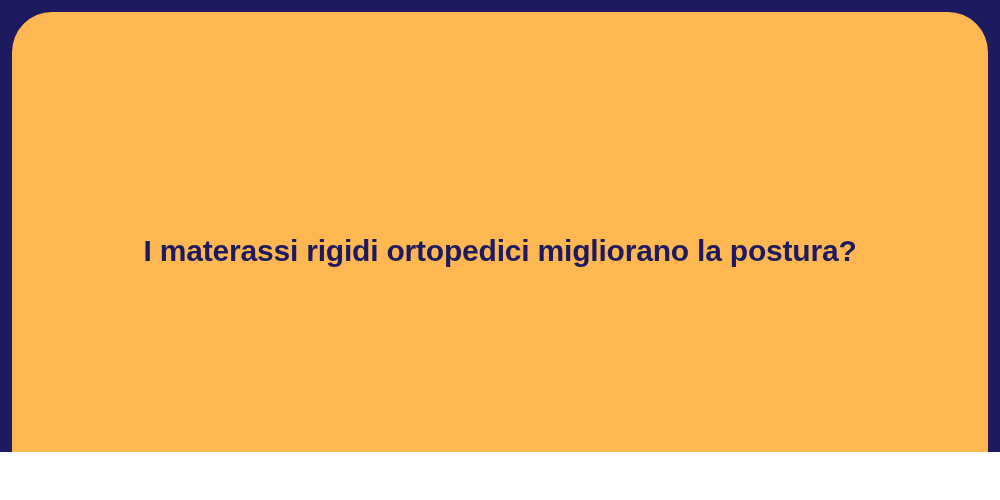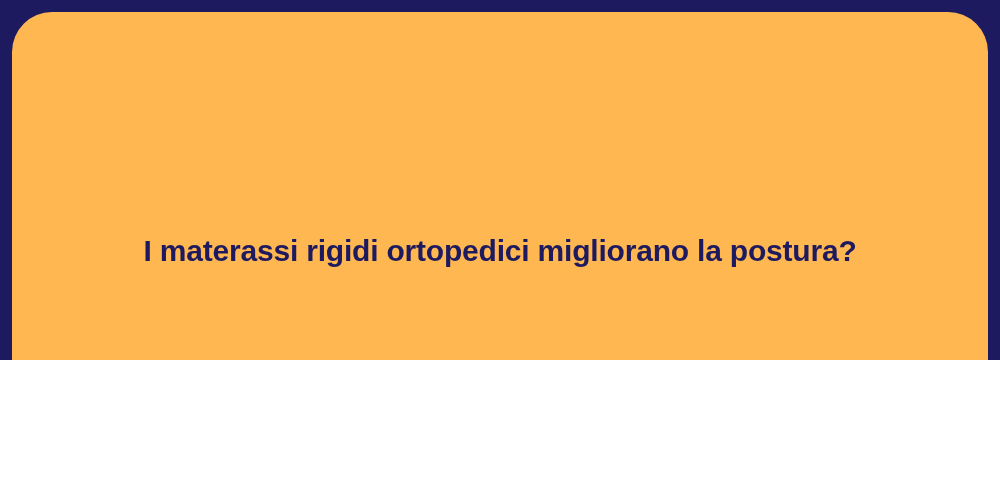--- a/index.html
+++ b/index.html
@@ -5,21 +5,21 @@
 <style>
   html, body {
     margin: 0;
     padding: 0;
     background: #ffffff;
   }
 
   #screenshot-root {
     position: relative;
     width: 1000px;
-    height: 360px;
+    height: 452px;
     overflow: hidden;
     box-sizing: border-box;
     font-family: "Liberation Sans", sans-serif;
   }
 
   
   .outer-frame {
     position: absolute;
     inset: 0;
     width: 1000px;

